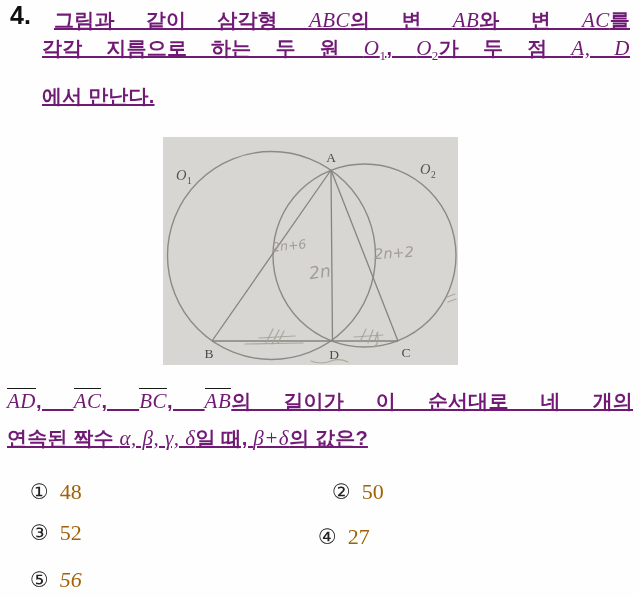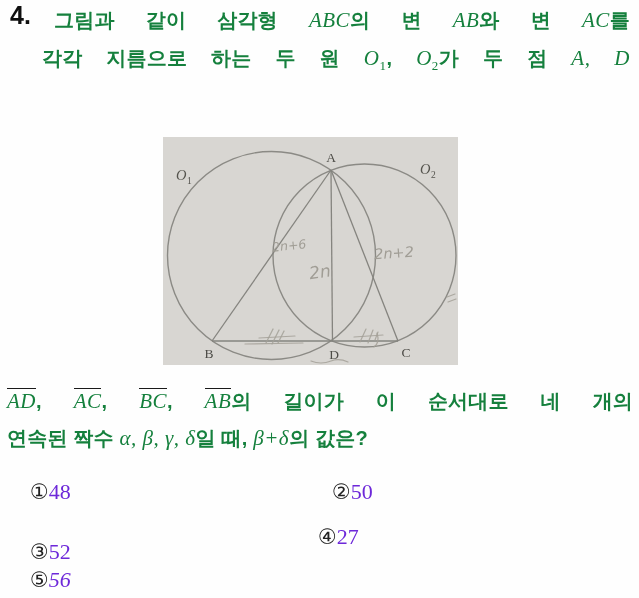--- a/index.html
+++ b/index.html
@@ -4,21 +4,21 @@
 <style>
   html,body { margin:0; padding:0; background:#ffffff; }
   #page {
     position:relative; width:639px; height:598px; background:#fefefe;
     font-family:"Liberation Sans", sans-serif; overflow:hidden;
     color:#161616;
   }
   
   .txtline {
     position:absolute; font-size:20px; line-height:33px; font-weight:700;
-    color:#15803d; letter-spacing:0.2px;
+    color:#701a75; letter-spacing:0.2px;text-decoration:underline;
   }
   .just { text-align:justify; text-align-last:justify; }
   .ko { font-weight:700; }
   .math {
     font-family:"Liberation Serif", serif; font-style:italic;
     font-weight:500; font-size:21px; letter-spacing:0.5px;
   }
   .math sub { font-size:13px; font-style:normal; }
   .ovl {
     display:inline-block; border-top:1.9px solid #1a1a1a; padding-top:1px;
@@ -29,21 +29,22 @@
     position:absolute; left:10px; top:1px; font-size:25px; font-weight:700;
     color:#0f0f0f; letter-spacing:0px;
   }
   
   .choice { position:absolute; white-space:nowrap; }
   .choice .marker {
     font-family:"DejaVu Sans", sans-serif; font-size:21px; color:#222;
     vertical-align:baseline;
   }
   .choice .val {
-    font-family:"Liberation Serif", serif; font-size:22px; color:#6d28d9;
+    font-family:"Liberation Serif", serif; font-size:22px; color:#a16207;
+    margin-left:11px;
   }
   
   #figure-box { position:absolute; left:163px; top:137px; width:295px; height:228px; }
   .fig-line { stroke:#85847f; stroke-width:1.3; fill:none; }
   .fig-circle { stroke:#8b8a85; stroke-width:1.4; fill:none; }
   .pt { font-family:"Liberation Serif", serif; font-size:13.5px; fill:#4c4b46; }
   .olabel { font-family:"Liberation Serif", serif; font-style:italic; font-size:14.5px; fill:#55544e; }
   .osub { font-family:"Liberation Serif", serif; font-size:9.5px; fill:#55544e; }
   .pencil-txt { fill:#a09d95; font-family:"DejaVu Sans", sans-serif; font-style:italic; }
   .pencil-path { stroke:#a3a098; stroke-width:1.2; fill:none; opacity:0.85; stroke-linecap:round; }
@@ -52,24 +53,27 @@
 <body>
 
 <div id="page">
 
   <div id="qnum">4.</div>
 
   <div class="txtline just" style="left:54px; top:4px; width:576px;">
     <span class="ko">그림과 같이 삼각형 </span><span class="math">ABC</span><span class="ko">의 변 </span><span class="math">AB</span><span class="ko">와 변 </span><span class="math">AC</span><span class="ko">를</span>
   </div>
 
-  <div class="txtline just" style="left:42px; top:42px; width:588px;">
+  <div class="txtline just" style="left:42px; top:32px; width:588px;">
     <span class="ko">각각 지름으로 하는 두 원 </span><span class="math"><span>O</span><sub>1</sub></span><span class="ko">, </span><span class="math"><span>O</span><sub>2</sub></span><span class="ko">가 두 점 </span><span class="math">A, D</span>
   </div>
 
+  <div class="txtline" style="left:42px; top:80px;">
+    <span class="ko">에서 만난다.</span>
+  </div>
 
   <div id="figure-box">
     <svg width="295" height="228" viewBox="0 0 295 228">
       <rect x="0" y="0" width="295" height="228" fill="#d8d6d2"></rect>
 
       <circle class="fig-circle" cx="108.5" cy="118.5" r="104"></circle>
       <circle class="fig-circle" cx="201.5" cy="118.5" r="91.5"></circle>
 
       <line class="fig-line" x1="168" y1="33" x2="49" y2="204"></line>
       <line class="fig-line" x1="168" y1="33" x2="235" y2="204"></line>
@@ -121,21 +125,21 @@
   <div class="txtline just" style="left:7px; top:385px; width:626px;">
     <span class="ovl">AD</span><span class="ko">, </span><span class="ovl">AC</span><span class="ko">, </span><span class="ovl">BC</span><span class="ko">, </span><span class="ovl">AB</span><span class="ko">의 길이가 이 순서대로 네 개의</span>
   </div>
 
   <div class="choice" style="left:30px;  top:479px;">
     <span class="marker">①</span><span class="val">48</span>
   </div>
   <div class="choice" style="left:332px; top:479px;">
     <span class="marker">②</span><span class="val">50</span>
   </div>
-  <div class="choice" style="left:30px;  top:539px;">
+  <div class="choice" style="left:30px;  top:520px;">
     <span class="marker">③</span><span class="val">52</span>
   </div>
   <div class="choice" style="left:318px; top:524px;">
     <span class="marker">④</span><span class="val">27</span>
   </div>
   <div class="choice" style="left:30px;  top:567px;font-style:italic;">
     <span class="marker">⑤</span><span class="val">56</span>
   </div>
 
 </div>

